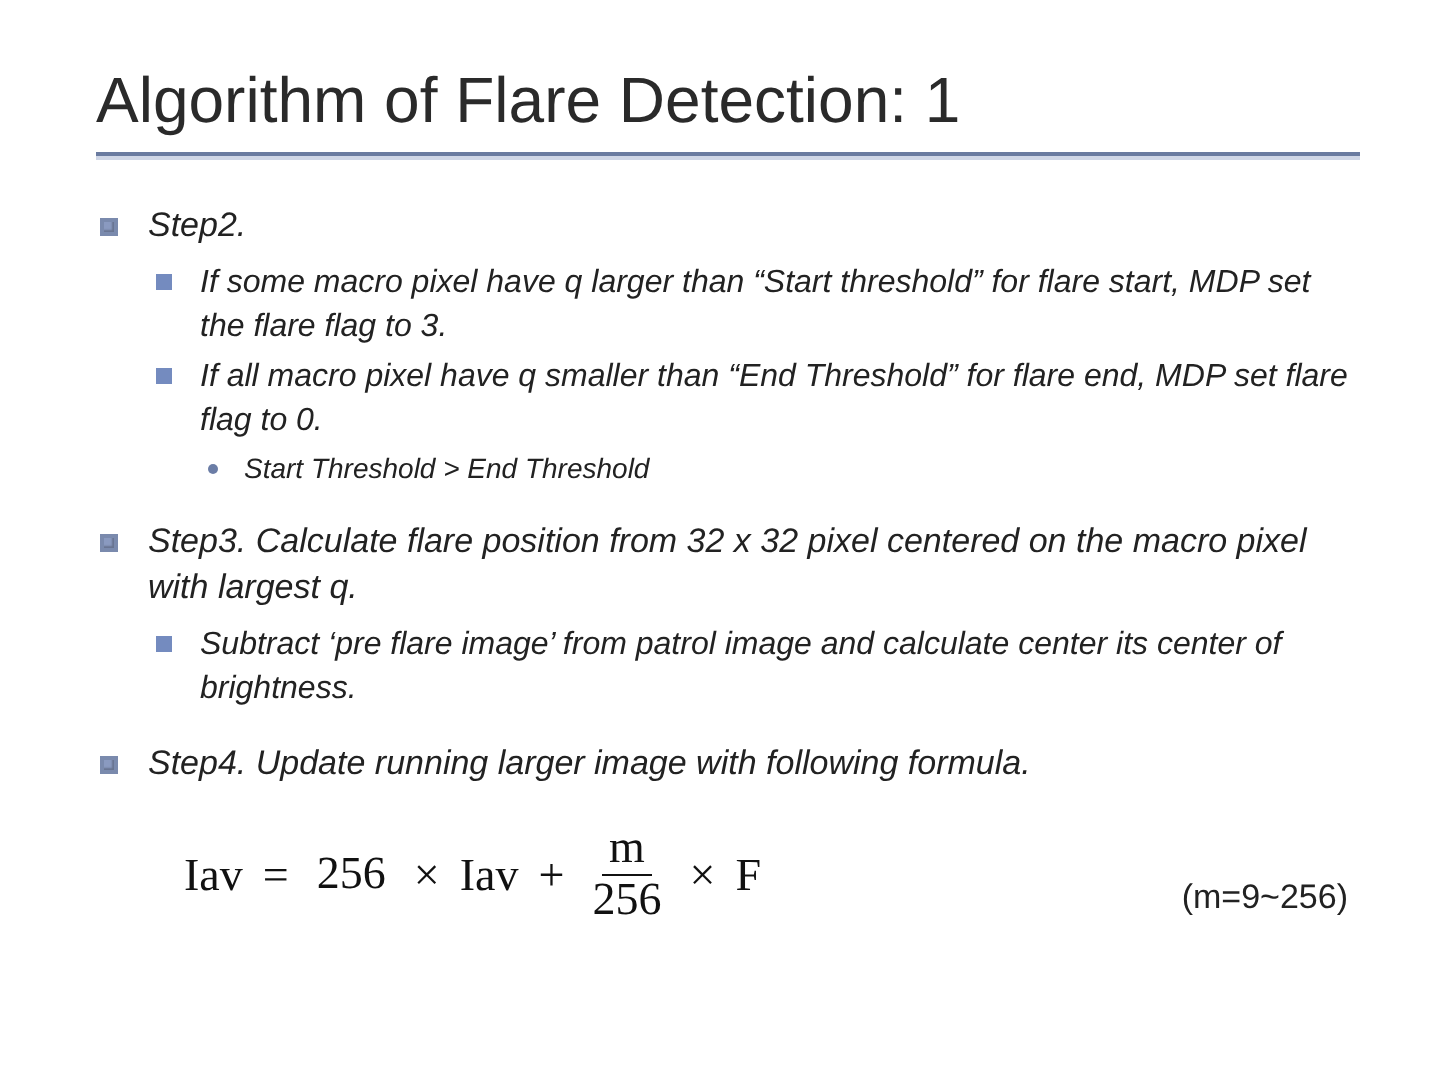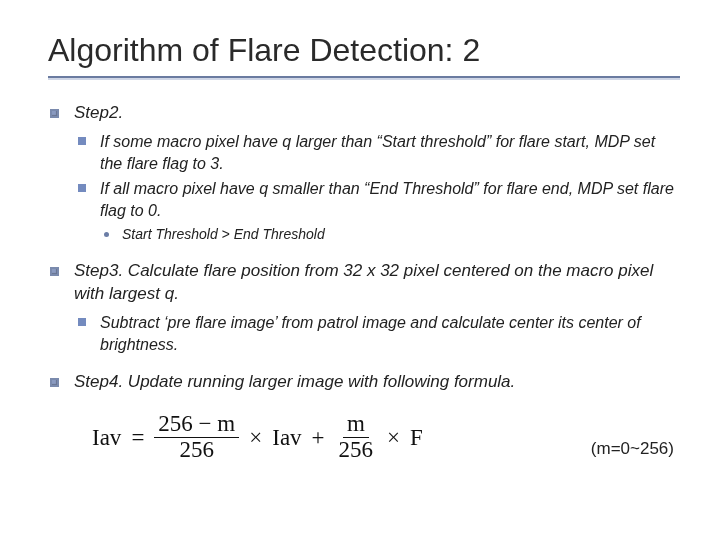--- a/index.html
+++ b/index.html
@@ -80,21 +80,21 @@
     margin-left: auto;
     margin-right: 6px;
   }
 </style>
 </head>
 <body>
 
 <div class="slide">
 
   <div class="title">
-    <span>Algorithm of Flare Detection: 2</span>
+    <span>Algorithm of Flare Detection: 1</span>
     <div class="title-underline"></div>
   </div>
 
   <div class="body">
     <ul class="lvl1">
 
       <li>
         <span class="bullet"></span>
         <span>Step2.</span>
         <ul class="lvl2">
@@ -131,30 +131,29 @@
         <span>Step4. Update running larger image with following formula.</span>
       </li>
 
     </ul>
 
     <div class="formula-row">
       <div class="formula">
         <span>Iav</span>
         <span>=</span>
         <span class="frac">
-          <span class="num">256 − m</span>
           <span class="den">256</span>
         </span>
         <span>×</span>
         <span>Iav</span>
         <span>+</span>
         <span class="frac">
           <span class="num">m</span>
           <span class="den">256</span>
         </span>
         <span>×</span>
         <span>F</span>
       </div>
-      <div class="mnote">(m=0~256)</div>
+      <div class="mnote">(m=9~256)</div>
     </div>
 
   </div>
 </div>
 
 </body></html>

